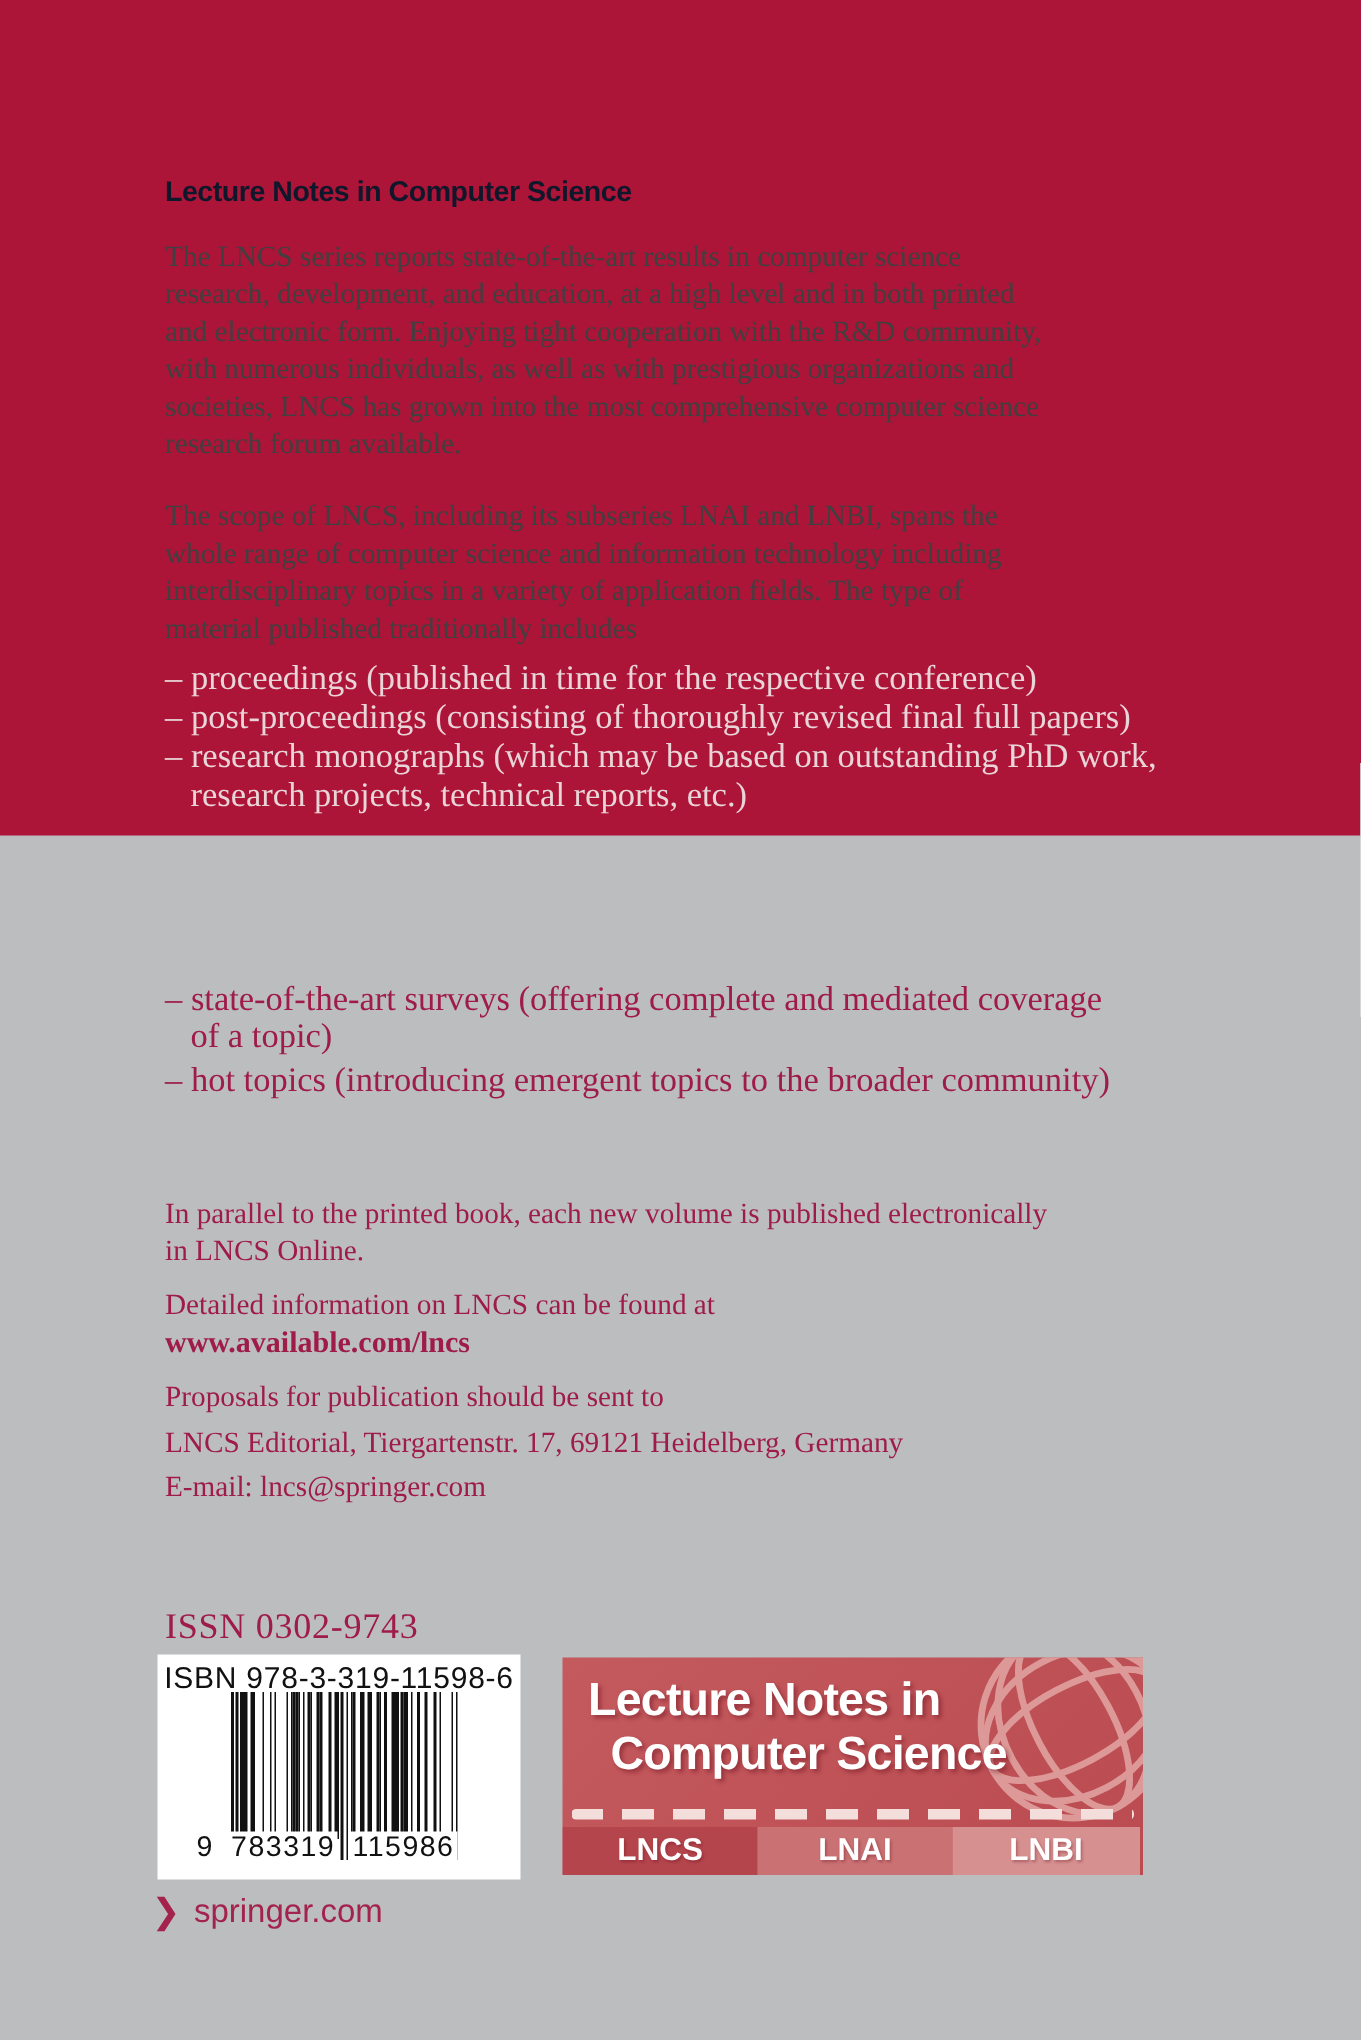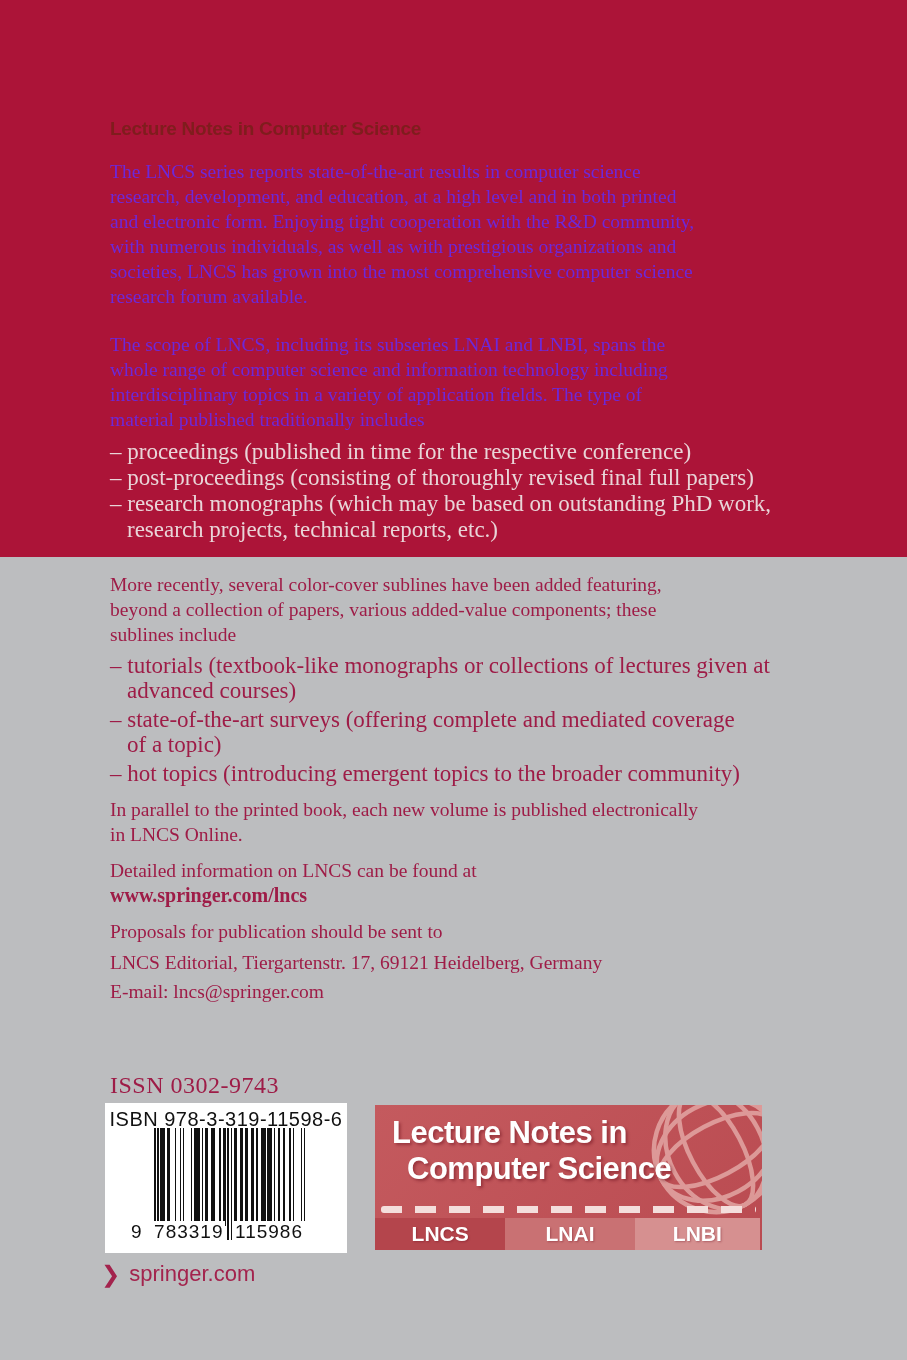--- a/index.html
+++ b/index.html
@@ -9,27 +9,27 @@
     font-family:"Liberation Serif","DejaVu Serif",serif;
   }
   #red-band {
     position:absolute; left:0; top:0; width:907px; height:557px;
     background:#AC1438;
   }
   .serif-block {
     position:absolute; left:110px; width:740px;
     font-size:19.5px; line-height:25px; white-space:pre-line;
   }
-  .light { color:#6d28d9; }
+  .light { color:#404040; }
   .dark  { color:#9E1C47; }
   #series-title {
     position:absolute; left:110px; top:118px;
     font-family:"Liberation Sans","DejaVu Sans",sans-serif;
     font-weight:bold; font-size:19px; letter-spacing:-0.3px;
-    color:#7f1d1d;
+    color:#0f172a;
   }
   .plist { position:absolute; left:110px; width:740px; margin:0; padding:0; list-style:none; }
   .plist li {
     white-space:pre-line; padding-left:17px; text-indent:-17px;
     font-size:23px;
   }
   #red-list li  { line-height:26px; margin:0; color:#E9D5D8; }
   #gray-list li { line-height:25px; margin:0 0 4px 0; color:#9E1C47; }
   .single { position:absolute; left:110px; font-size:19.5px; line-height:25px; color:#9E1C47; white-space:nowrap; }
   #springer-lncs-url { font-weight:bold; font-size:20px; }
@@ -120,38 +120,33 @@
 interdisciplinary topics in a variety of application fields. The type of
 material published traditionally includes</div>
 
   <ul id="red-list" class="plist" style="top:439px;">
     <li>– proceedings (published in time for the respective conference)</li>
     <li>– post-proceedings (consisting of thoroughly revised final full papers)</li>
     <li>– research monographs (which may be based on outstanding PhD work,
 research projects, technical reports, etc.)</li>
   </ul>
 
-  <div class="serif-block dark" style="top:572px;">More recently, several color-cover sublines have been added featuring,
-beyond a collection of papers, various added-value components; these
-sublines include</div>
 
   <ul id="gray-list" class="plist" style="top:653px;">
-    <li>– tutorials (textbook-like monographs or collections of lectures given at
-advanced courses)</li>
     <li>– state-of-the-art surveys (offering complete and mediated coverage
 of a topic)</li>
     <li>– hot topics (introducing emergent topics to the broader community)</li>
   </ul>
 
   <div class="serif-block dark" style="top:797px;">In parallel to the printed book, each new volume is published electronically
 in LNCS Online.</div>
 
   <div class="single" style="top:858px;">Detailed information on LNCS can be found at</div>
 
-  <div class="single" id="springer-lncs-url" style="top:883px;">www.springer.com/lncs</div>
+  <div class="single" id="springer-lncs-url" style="top:883px;">www.available.com/lncs</div>
 
   <div class="single" style="top:919px;">Proposals for publication should be sent to</div>
 
   <div class="single" style="top:950px;">LNCS Editorial, Tiergartenstr. 17, 69121 Heidelberg, Germany</div>
 
   <div class="single" style="top:979px;">E-mail: lncs@springer.com</div>
 
   <div class="single" id="issn" style="top:1073px;">ISSN 0302-9743</div>
 
   <div id="isbn-barcode">

